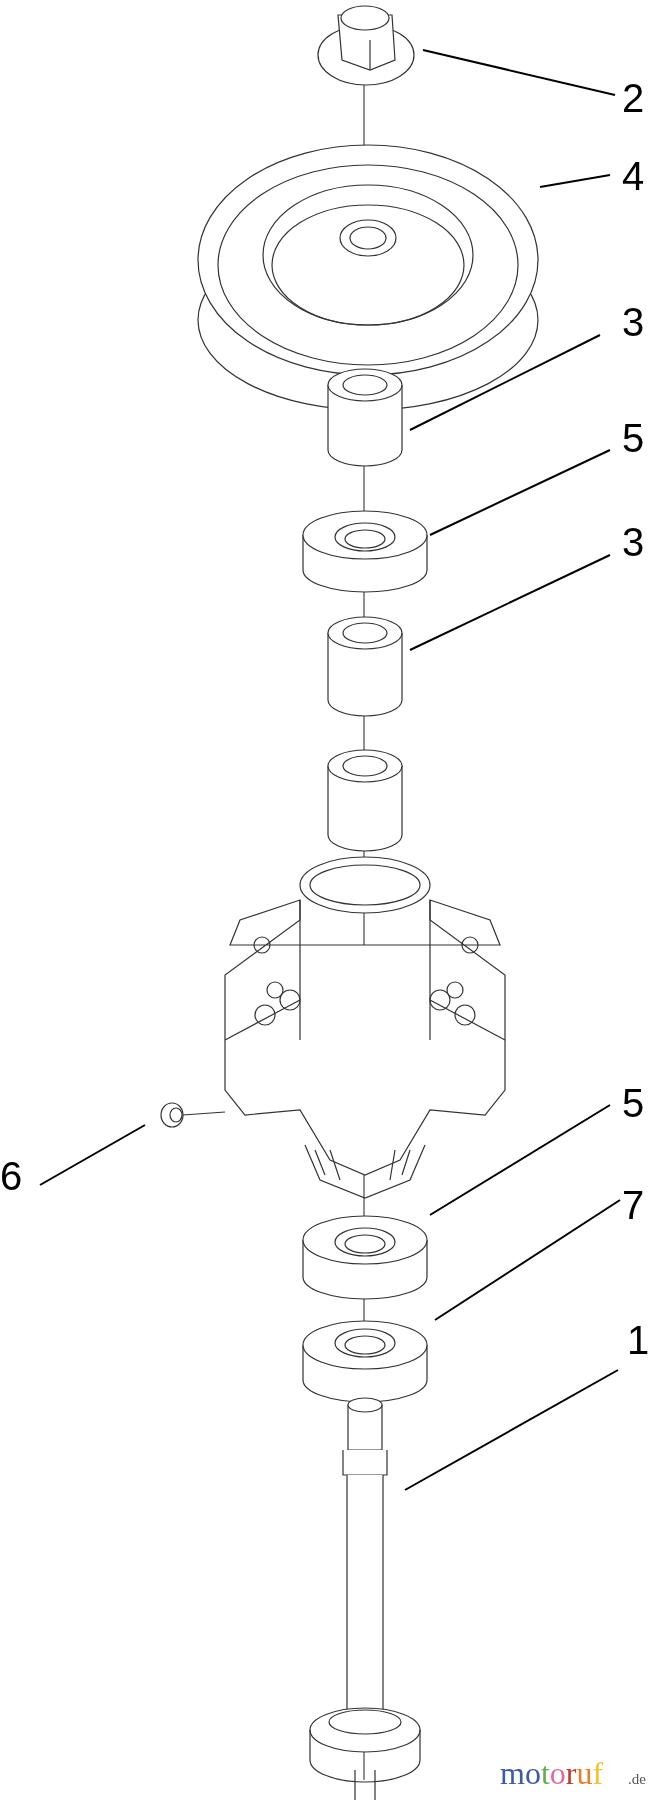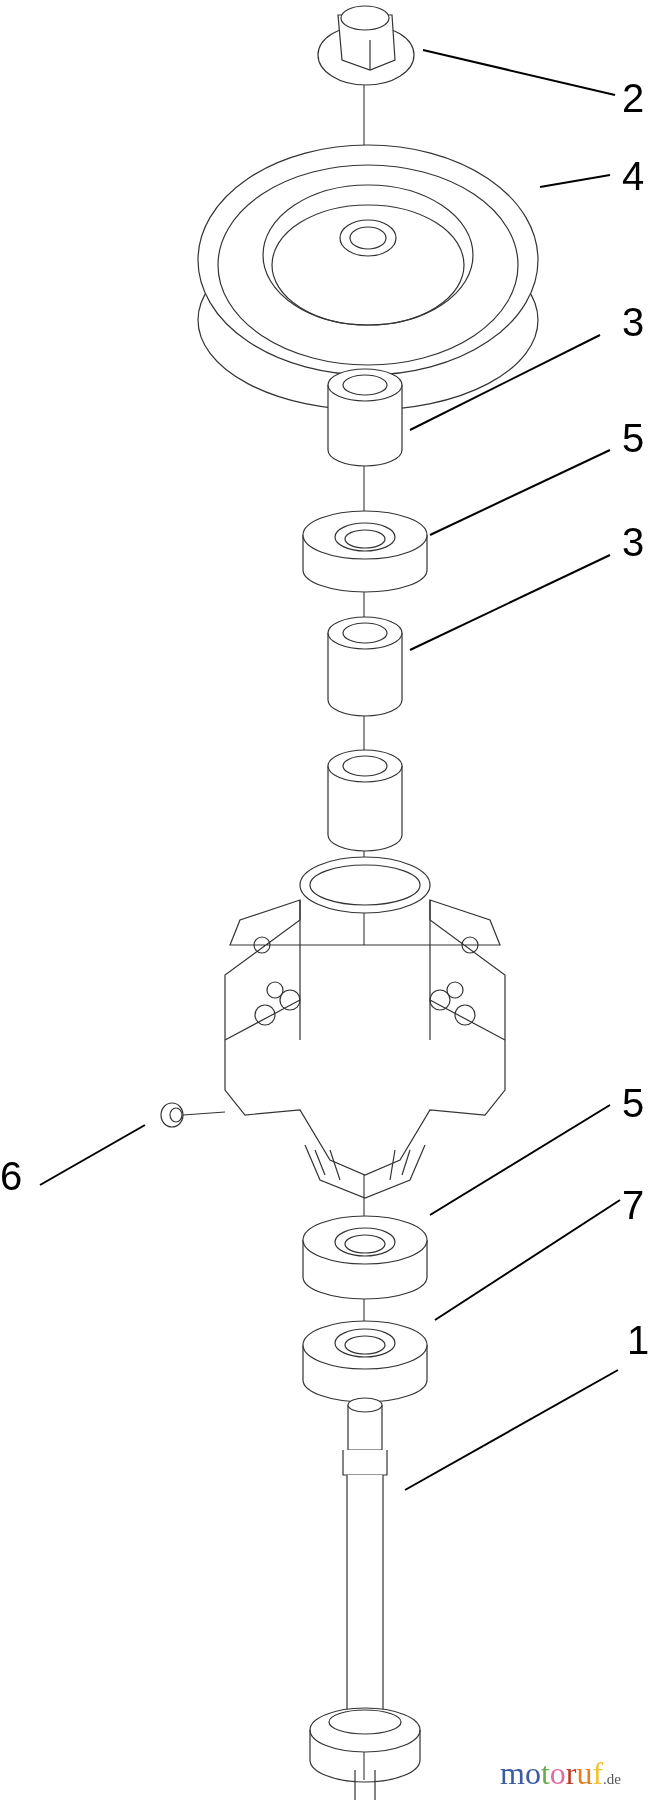--- a/index.html
+++ b/index.html
@@ -1,21 +1,21 @@
 <!DOCTYPE html>
 <html><head>
 <meta charset="utf-8">
 <style>
   html,body{margin:0;padding:0;background:#ffffff;}
   body{width:660px;height:1800px;position:relative;overflow:hidden;font-family:"Liberation Sans",sans-serif;}
   svg{position:absolute;left:0;top:0;}
   .label{position:absolute;font-family:"Liberation Sans",sans-serif;font-size:40px;color:#000;line-height:1;}
   .wm{position:absolute;left:500px;top:1755px;font-family:"Liberation Serif",serif;font-size:32px;letter-spacing:0px;}
   .wm span{display:inline-block;}
-  .wm .de{font-size:15px;color:#555;}
+  .wm .de{font-size:15px;color:#555;margin-left:25px;}
 </style>
 </head>
 <body>
 
 <svg width="660" height="1800" viewBox="0 0 660 1800" fill="none" stroke="#333" stroke-width="1.2">
 
   <line x1="364" y1="85" x2="364" y2="1780" stroke="#222" stroke-width="1"></line>
 
   <g>
     <ellipse cx="366" cy="55" rx="48" ry="30" fill="#fff"></ellipse>

